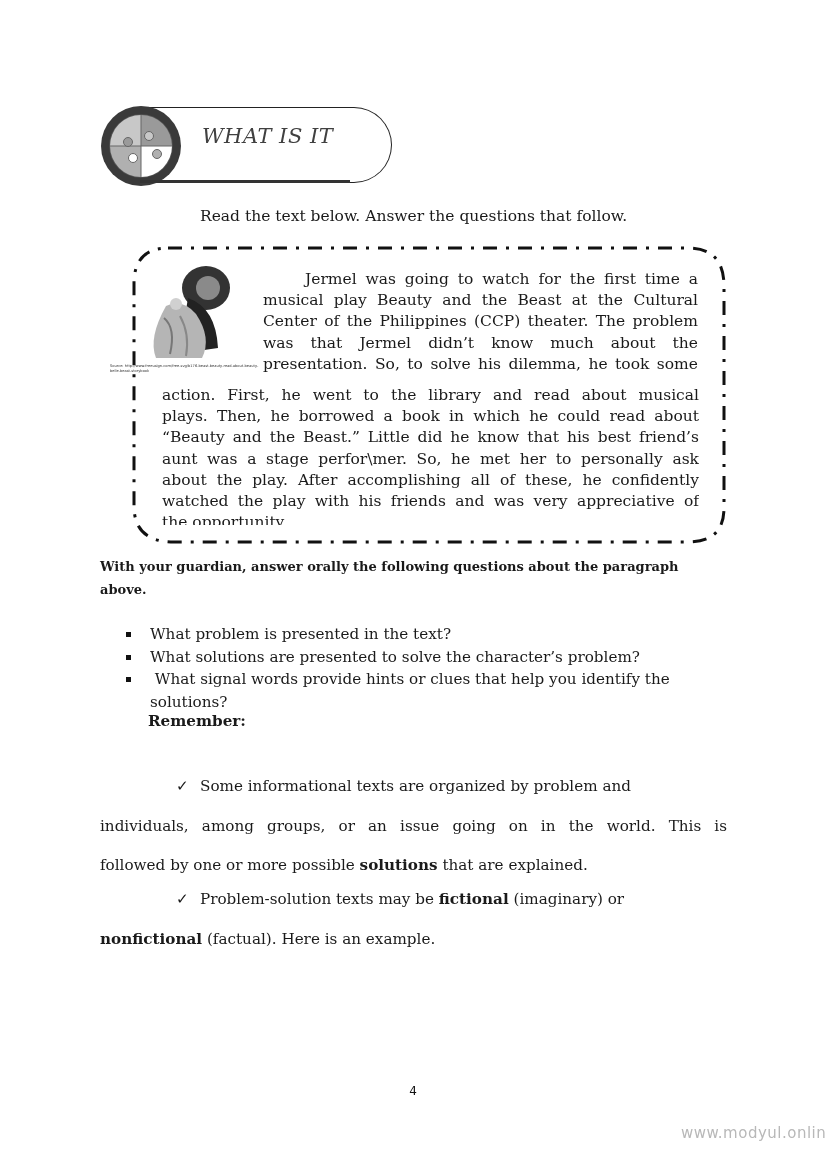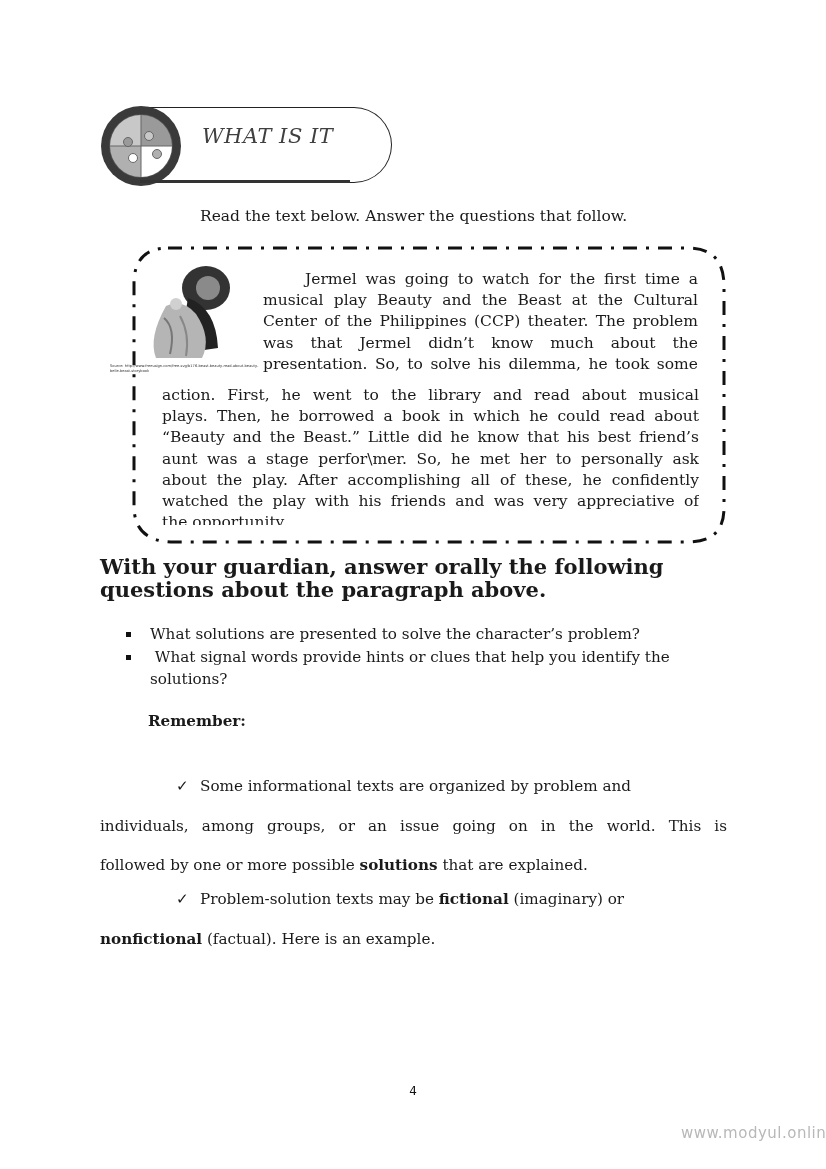--- a/index.html
+++ b/index.html
@@ -22,21 +22,21 @@
   .story-border { left:128px; top:240px; }
   .story-img { left:146px; top:258px; width:96px; height:104px; }
   .img-source { left:110px; top:364px; font-family:"DejaVu Sans", sans-serif; font-size:3.6px; color:#333; line-height:5px; width:150px; }
   .story-top { left:263px; top:269px; width:435px; font-size:15.5px; line-height:21.2px;
                text-align:justify; text-align-last:justify; }
   .story-top .l { display:block; text-align:justify; text-align-last:justify; white-space:nowrap; }
   .story-bottom { left:162px; top:385px; width:537px; height:140px; overflow:hidden;
                   font-size:15.5px; line-height:21.2px; }
   .story-bottom .l { display:block; text-align:justify; text-align-last:justify; }
 
-  .prompt { left:100px; top:555px; width:620px; font-weight:bold; font-size:21px; line-height:23px; }
+  .prompt { left:100px; top:555px; width:620px; font-weight:bold; font-size:13px; line-height:23px; }
 
   .qlist { left:124px; top:623px; width:600px; font-size:15.2px; line-height:22.5px; }
   .qitem { position:relative; padding-left:26px; }
   .qbullet { position:absolute; left:2px; top:9px; width:5px; height:5px; background:#111; }
 
   .remember { left:100px; top:712px; font-weight:bold; font-size:15.2px;margin-left:48px; }
   .para { left:100px; width:627px; font-size:15.2px; line-height:22.5px; }
   .para .l { display:block; text-align:justify; text-align-last:justify;margin-top:17px; }
   .para .l.last { text-align-last:left; }
   .chk { display:inline-block; width:24px; }
@@ -100,20 +100,24 @@
   <span class="l">about the play. After accomplishing all of these, he confidently</span>
   <span class="l">watched the play with his friends and was very appreciative of</span>
   <span class="l" style="text-align-last:left">the opportunity.</span>
 </div>
 
 <div class="abs prompt">With your guardian, answer orally the following questions about the paragraph above.</div>
 
 <div class="abs qlist">
   <div class="qitem">
     <span class="qbullet"></span>
+    <span>What problem is presented in the text?</span>
+  </div>
+  <div class="qitem">
+    <span class="qbullet"></span>
     <span>What solutions are presented to solve the character’s problem?</span>
   </div>
   <div class="qitem">
     <span class="qbullet"></span>
     <span style="white-space:pre-wrap"> What signal words provide hints or clues that help you identify the solutions?</span>
   </div>
 </div>
 
 <div class="abs remember">Remember:</div>
 

